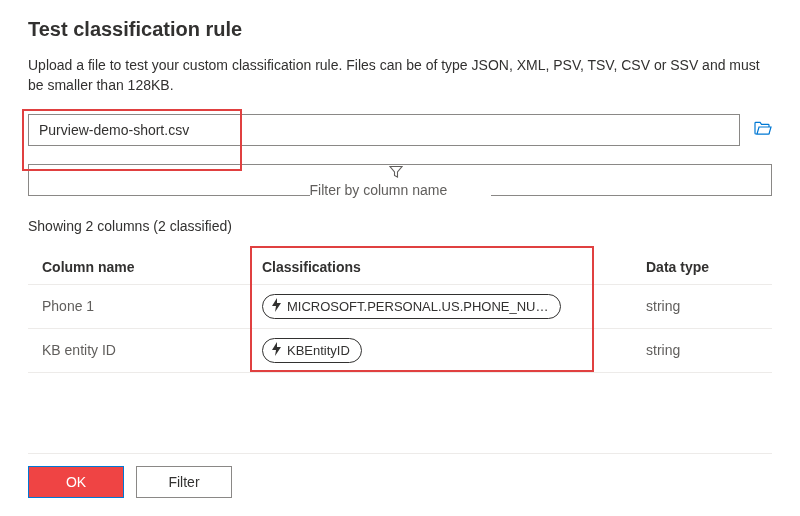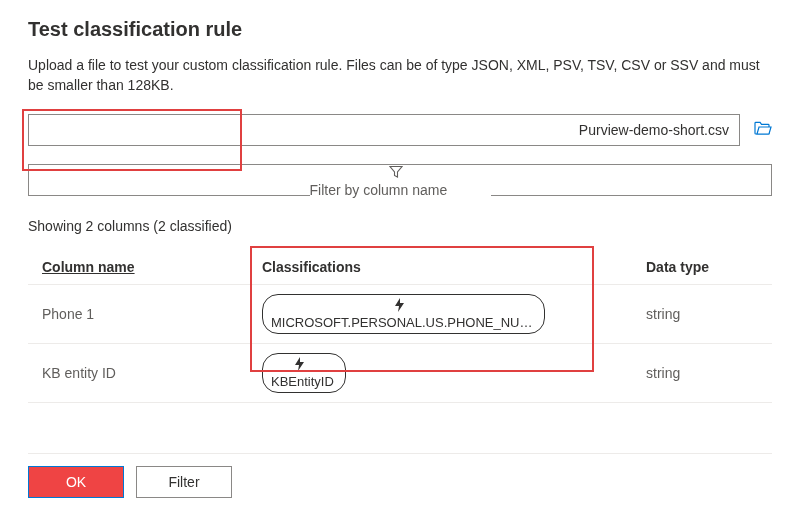--- a/index.html
+++ b/index.html
@@ -44,21 +44,20 @@
     }
     .upload-input {
       flex: 1;
       height: 32px;
       border: 1px solid #8a8886;
       padding: 0 10px;
       font-size: 14px;
       font-family: inherit;
       color: #323130;
       background: #fff;
-      text-align: right;
     }
     .folder-icon {
       color: #0078d4;
       cursor: pointer;
     }
     .highlight-box-upload {
       position: absolute;
       border: 2px solid #e04040;
       pointer-events: none;
     }
@@ -102,35 +101,34 @@
       padding: 9px 14px;
       border-bottom: 1px solid #edebe9;
     }
     .columns-table td {
       padding: 9px 14px;
       border-bottom: 1px solid #edebe9;
       font-size: 14px;
       color: #605e5c;
       vertical-align: middle;
     }
-    .col-name { width: 220px; text-decoration: underline; }
+    .col-name { width: 220px; }
     .col-class { width: auto; }
     .col-type { width: 140px; }
     .pill {
       display: inline-flex;
       align-items: center;
       border: 1px solid #323130;
       border-radius: 16px;
       padding: 3px 11px 3px 8px;
       font-size: 13px;
       color: #323130;
       max-width: 310px;
       white-space: nowrap;
       overflow: hidden;
-      flex-direction: column;
     }
     .pill-icon {
       margin-right: 5px;
       flex-shrink: 0;
     }
     .pill-text {
       overflow: hidden;
       text-overflow: ellipsis;
     }
     .highlight-classifications {

